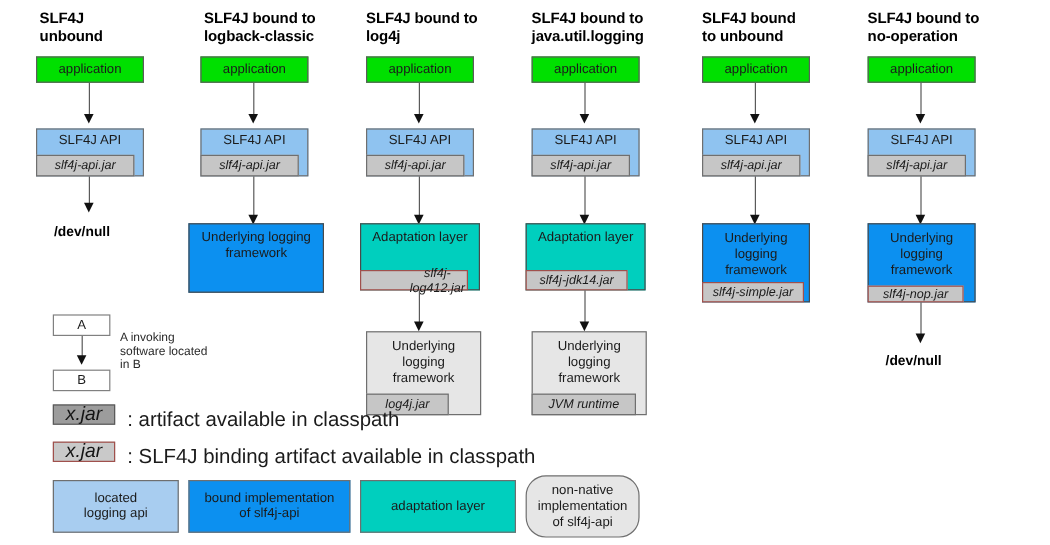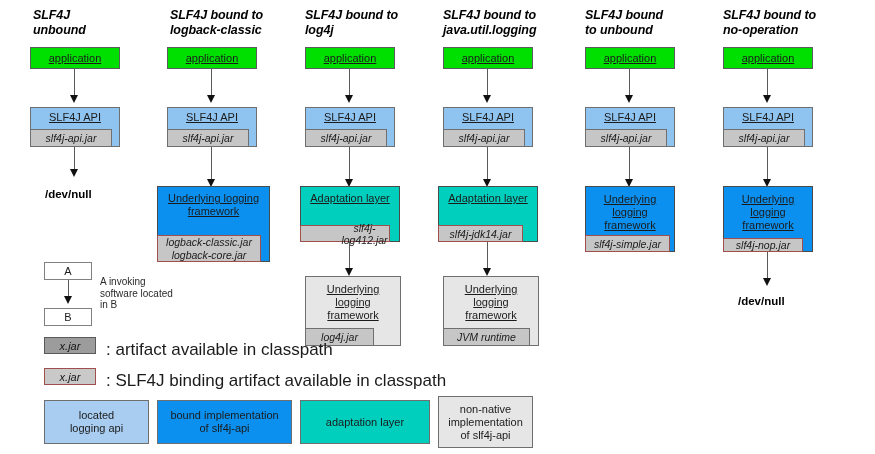--- a/index.html
+++ b/index.html
@@ -10,21 +10,21 @@
   body {
     width: 875px;
     height: 454px;
     position: relative;
     font-family: "Liberation Sans", sans-serif;
     color: #000000;
     overflow: hidden;
   }
 
   
-  .abs { position: absolute; box-sizing: border-box; font-style: italic; }
+  .abs { position: absolute; box-sizing: border-box; }
 
   
   .col-title {
     font-size: 12.5px;
     font-weight: bold;
     line-height: 15px;
     letter-spacing: -0.1px;
     color: #000;
     white-space: pre-line;
   }
@@ -36,21 +36,20 @@
     position: absolute;
     font-size: 11px;
     line-height: 13px;
     color: #1b1b1b;
   }
   .node .node-label {
     position: absolute;
     left: 0; right: 0;
     text-align: center;
     white-space: pre-line;
-    text-decoration: underline;
   }
   .node.green  { background: #00e000; border-color: #5c5c5c; }
   .node.lblue  { background: #8fc3f0; border-color: #6f6f6f; }
   .node.blue   { background: #0c90f0; border-color: #4a4a4a; }
   .node.teal   { background: #00cfbe; border-color: #4a4a4a; }
   .node.gray   { background: #e6e6e6; border-color: #6f6f6f; }
 
   
   .jar {
     position: absolute;
@@ -110,21 +109,21 @@
     line-height: 11.5px;
     color: #2a2a2a;
     white-space: pre-line;
   }
   .legend-jar {
     position: absolute;
     background: #9c9c9c;
     border: 1px solid #5a5a5a;
     box-sizing: border-box;
     font-style: italic;
-    font-size: 11px;
+    font-size: 16px;
     color: #141414;
     display: flex;
     align-items: center;
     justify-content: center;
   }
   .legend-jar.binding {
     background: #c9c9c9;
     border: 1px solid #a0504c;
   }
   .legend-jar-text {
@@ -186,25 +185,23 @@
 <div class="arrow-head" style="left:207px; top:95px;"></div>
 
 <div class="node lblue" style="left:167px; top:107px; width:90px; height:40px;">
   <div class="node-label" style="top:3px;">SLF4J API</div>
   <div class="jar" style="left:-1px; bottom:-1px; width:82px; height:18px;">slf4j-api.jar</div>
 </div>
 
 <div class="arrow-line" style="left:211px; top:147px; height:34px;"></div>
 <div class="arrow-head" style="left:207px; top:179px;"></div>
 
-<div class="node blue" style="left:157px; top:186px; width:113px; height:76px;">
+<div class="node blue" style="left:157px; top:186px; width:113px; height:58px;">
   <div class="node-label" style="top:5px;">Underlying logging
 framework</div>
-  <div class="jar binding" style="left:-1px; bottom:-1px; width:104px; height:27px; line-height:12.5px;">logback-classic.jar
-logback-core.jar</div>
 </div>
 
 <div class="abs col-title" style="left:305px; top:8px; width:140px;">SLF4J bound to
 log4j</div>
 
 <div class="node green" style="left:305px; top:47px; width:90px; height:22px;">
   <div class="node-label" style="top:4px;">application</div>
 </div>
 
 <div class="arrow-line" style="left:349px; top:69px; height:28px;"></div>
@@ -343,15 +340,15 @@
 <div class="legend-jar-text" style="left:106px; top:371px;">: SLF4J binding artifact available in classpath</div>
 
 <div class="swatch lblue" style="left:44px; top:400px; width:105px; height:44px;">located
 logging api</div>
 
 <div class="swatch blue" style="left:157px; top:400px; width:135px; height:44px;">bound implementation
 of slf4j-api</div>
 
 <div class="swatch teal" style="left:300px; top:400px; width:130px; height:44px;">adaptation layer</div>
 
-<div class="swatch gray" style="left:438px; top:396px; width:95px; height:52px;">non-native
+<div class="swatch gray" style="left:438px; top:396px; width:95px; height:52px;border-radius:17px;">non-native
 implementation
 of slf4j-api</div>
 
 </body></html>

